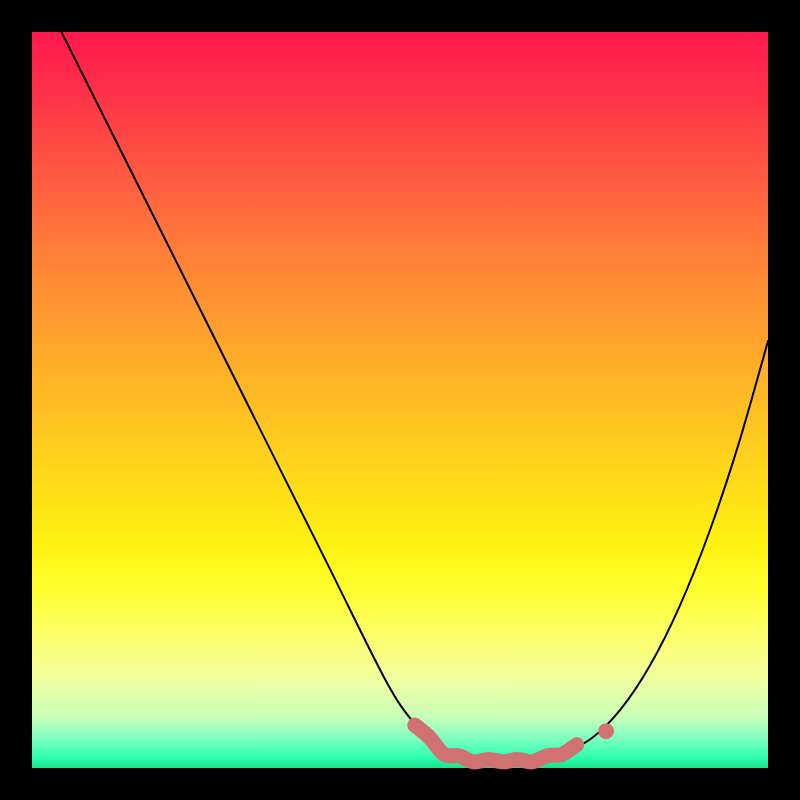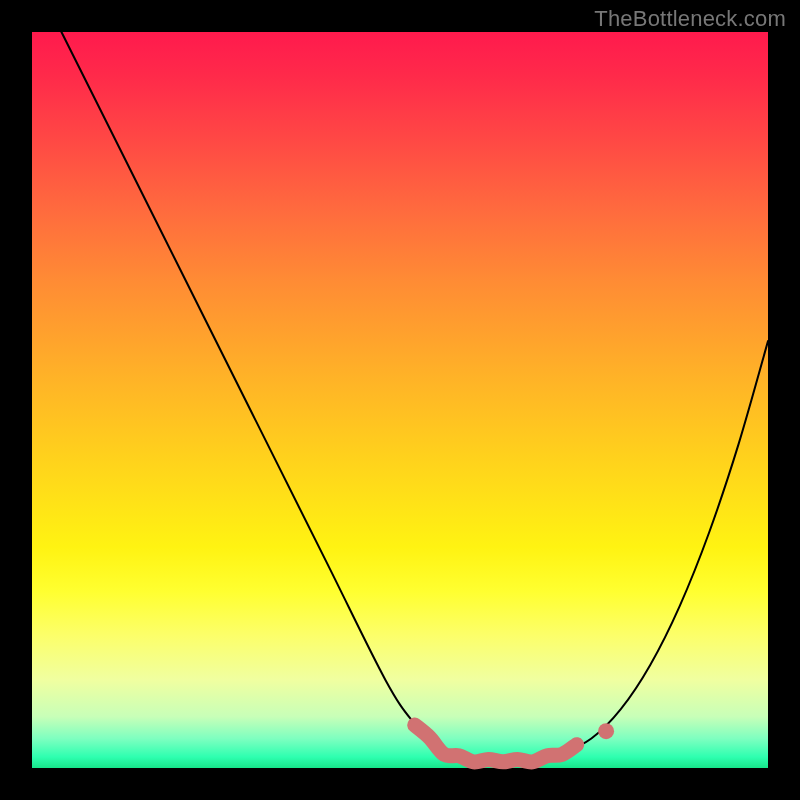--- a/index.html
+++ b/index.html
@@ -72,21 +72,20 @@
     stroke-linecap: round;
   }
   .dot {
     fill: #d17272;
   }
 </style>
 </head>
 <body>
 
 <div class="frame">
-  <div class="watermark">TheBottleneck.com</div>
 
   <div class="plot">
     <svg class="curve" viewBox="0 0 736 736">
 
       <path class="main-curve" d="M 29.44 0 C 36.800000000000004 14.720000000000008, 53.97333333333334 49.06666666666672, 73.60000000000001 88.32000000000005 C 93.22666666666667 127.57333333333338, 122.66666666666669 186.45333333333332, 147.20000000000002 235.51999999999998 C 171.73333333333335 284.58666666666664, 196.26666666666665 333.65333333333336, 220.79999999999998 382.72 C 245.33333333333331 431.7866666666667, 272.32000000000005 485.75999999999993, 294.40000000000003 529.92 C 316.48 574.0799999999999, 338.55999999999995 620.6933333333334, 353.28 647.6800000000001 C 368 674.6666666666667, 372.9066666666667 679.5733333333334, 382.72 691.84 C 392.53333333333336 704.1066666666667, 402.3466666666667 715.1466666666666, 412.16 721.28 C 421.97333333333336 727.4133333333333, 431.78666666666663 727.4133333333333, 441.59999999999997 728.64 C 451.4133333333333 729.8666666666667, 461.2266666666667 728.64, 471.04 728.64 C 480.85333333333335 728.64, 490.6666666666667 729.8666666666667, 500.48 728.64 C 510.29333333333335 727.4133333333333, 520.1066666666666 724.96, 529.92 721.28 C 539.7333333333333 717.5999999999999, 549.5466666666666 713.92, 559.36 706.56 C 569.1733333333334 699.1999999999999, 578.9866666666667 689.3866666666667, 588.8000000000001 677.12 C 598.6133333333335 664.8533333333334, 608.4266666666667 650.1333333333333, 618.24 632.96 C 628.0533333333333 615.7866666666667, 637.8666666666666 596.1600000000001, 647.68 574.08 C 657.4933333333333 552, 667.3066666666666 527.4666666666667, 677.12 500.48 C 686.9333333333334 473.49333333333334, 696.7466666666667 444.05333333333334, 706.56 412.16 C 716.3733333333332 380.2666666666667, 731.0933333333334 326.29333333333335, 736 309.12"></path>
 
       <path class="highlight" d="M 382.72 693.0400000000001 C 385.17333333333335 695.0933333333334, 392.5333333333334 700.4533333333333, 397.44000000000005 705.3599999999999 C 402.3466666666667 710.2666666666665, 407.2533333333334 719.4133333333333, 412.16 722.48 C 417.06666666666666 725.5466666666667, 421.97333333333336 722.5333333333333, 426.88 723.76 C 431.78666666666663 724.9866666666667, 436.69333333333327 729.2266666666667, 441.59999999999997 729.84 C 446.50666666666666 730.4533333333334, 451.4133333333333 727.4399999999999, 456.32 727.4399999999999 C 461.2266666666667 727.4399999999999, 466.1333333333333 729.84, 471.04 729.84 C 475.9466666666667 729.84, 480.85333333333335 727.4399999999999, 485.76000000000005 727.4399999999999 C 490.66666666666674 727.4399999999999, 495.5733333333334 730.4533333333334, 500.48 729.84 C 505.38666666666666 729.2266666666667, 510.2933333333333 724.9866666666667, 515.1999999999999 723.76 C 520.1066666666666 722.5333333333333, 525.0133333333333 724.32, 529.92 722.48 C 534.8266666666666 720.64, 542.1866666666666 714.3466666666666, 544.64 712.7199999999999"></path>
 
       <circle class="dot" r="8" cx="574.08" cy="699.2"></circle>
 

